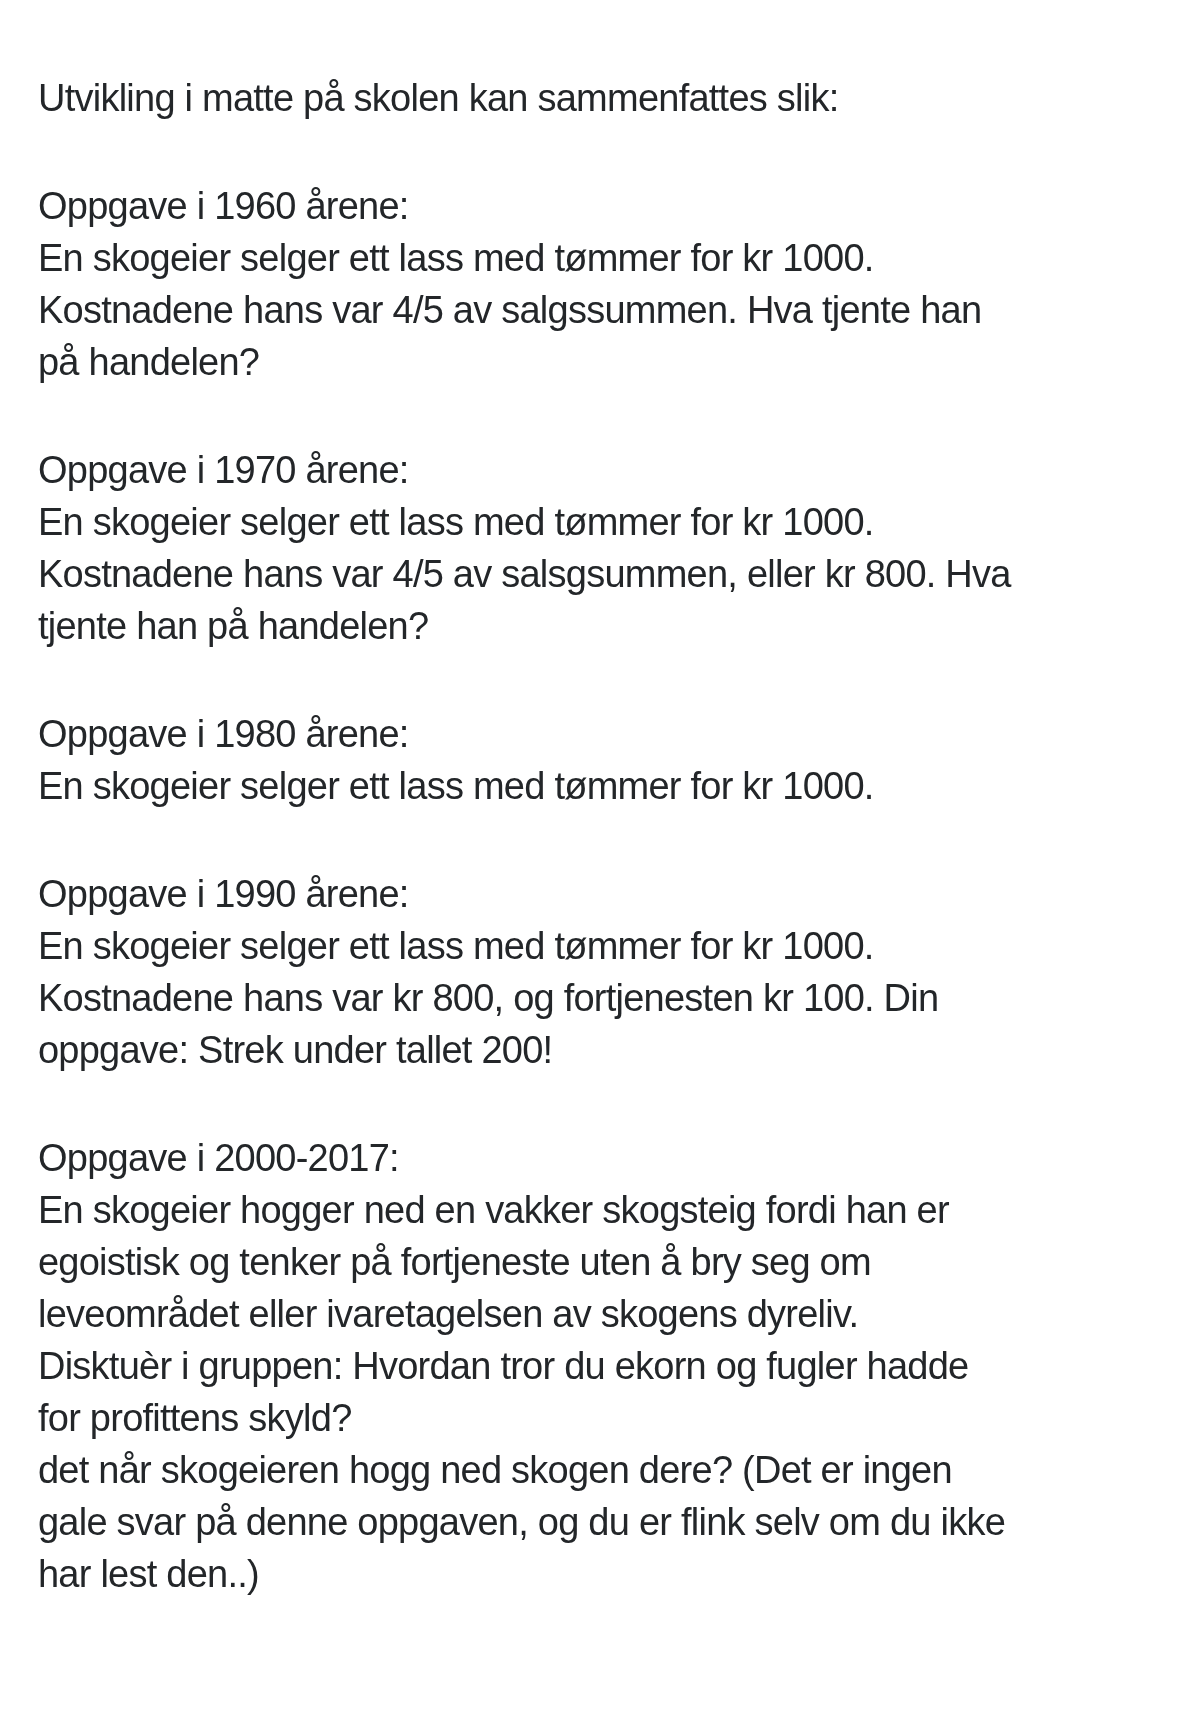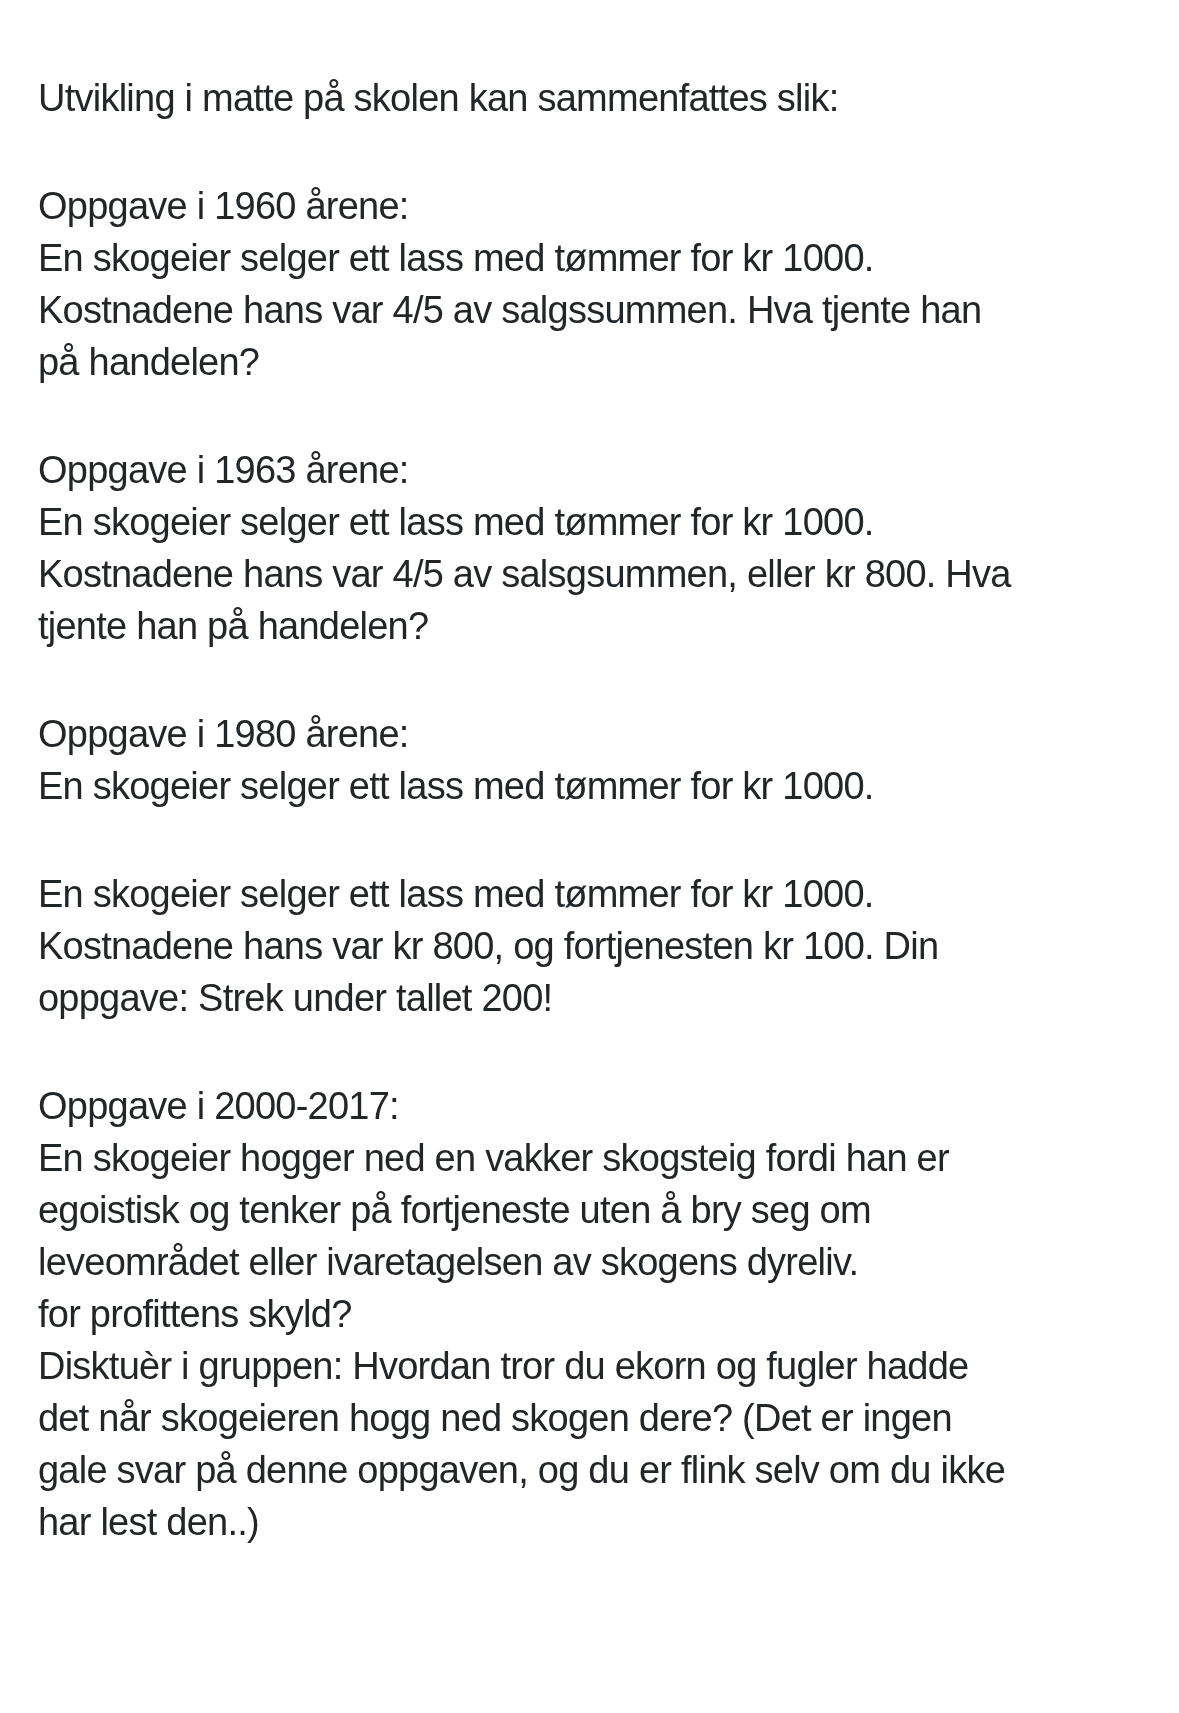--- a/index.html
+++ b/index.html
@@ -36,39 +36,40 @@
       <div class="text-block">
         <div class="text-line">Utvikling i matte på skolen kan sammenfattes slik:</div>
       </div>
       <div class="text-block">
         <div class="text-line">Oppgave i 1960 årene:</div>
         <div class="text-line">En skogeier selger ett lass med tømmer for kr 1000.</div>
         <div class="text-line">Kostnadene hans var 4/5 av salgssummen. Hva tjente han</div>
         <div class="text-line">på handelen?</div>
       </div>
       <div class="text-block">
-        <div class="text-line">Oppgave i 1963 årene:</div>
+        <div class="text-line">Oppgave i 1970 årene:</div>
         <div class="text-line">En skogeier selger ett lass med tømmer for kr 1000.</div>
         <div class="text-line">Kostnadene hans var 4/5 av salsgsummen, eller kr 800. Hva</div>
         <div class="text-line">tjente han på handelen?</div>
       </div>
       <div class="text-block">
         <div class="text-line">Oppgave i 1980 årene:</div>
         <div class="text-line">En skogeier selger ett lass med tømmer for kr 1000.</div>
       </div>
       <div class="text-block">
+        <div class="text-line">Oppgave i 1990 årene:</div>
         <div class="text-line">En skogeier selger ett lass med tømmer for kr 1000.</div>
         <div class="text-line">Kostnadene hans var kr 800, og fortjenesten kr 100. Din</div>
         <div class="text-line">oppgave: Strek under tallet 200!</div>
       </div>
       <div class="text-block">
         <div class="text-line">Oppgave i 2000-2017:</div>
         <div class="text-line">En skogeier hogger ned en vakker skogsteig fordi han er</div>
         <div class="text-line">egoistisk og tenker på fortjeneste uten å bry seg om</div>
         <div class="text-line">leveområdet eller ivaretagelsen av skogens dyreliv.</div>
+        <div class="text-line">Disktuèr i gruppen: Hvordan tror du ekorn og fugler hadde</div>
         <div class="text-line">for profittens skyld?</div>
-        <div class="text-line">Disktuèr i gruppen: Hvordan tror du ekorn og fugler hadde</div>
         <div class="text-line">det når skogeieren hogg ned skogen dere? (Det er ingen</div>
         <div class="text-line">gale svar på denne oppgaven, og du er flink selv om du ikke</div>
         <div class="text-line">har lest den..)</div>
       </div>
     </div>
 </div>
 
 </body></html>

